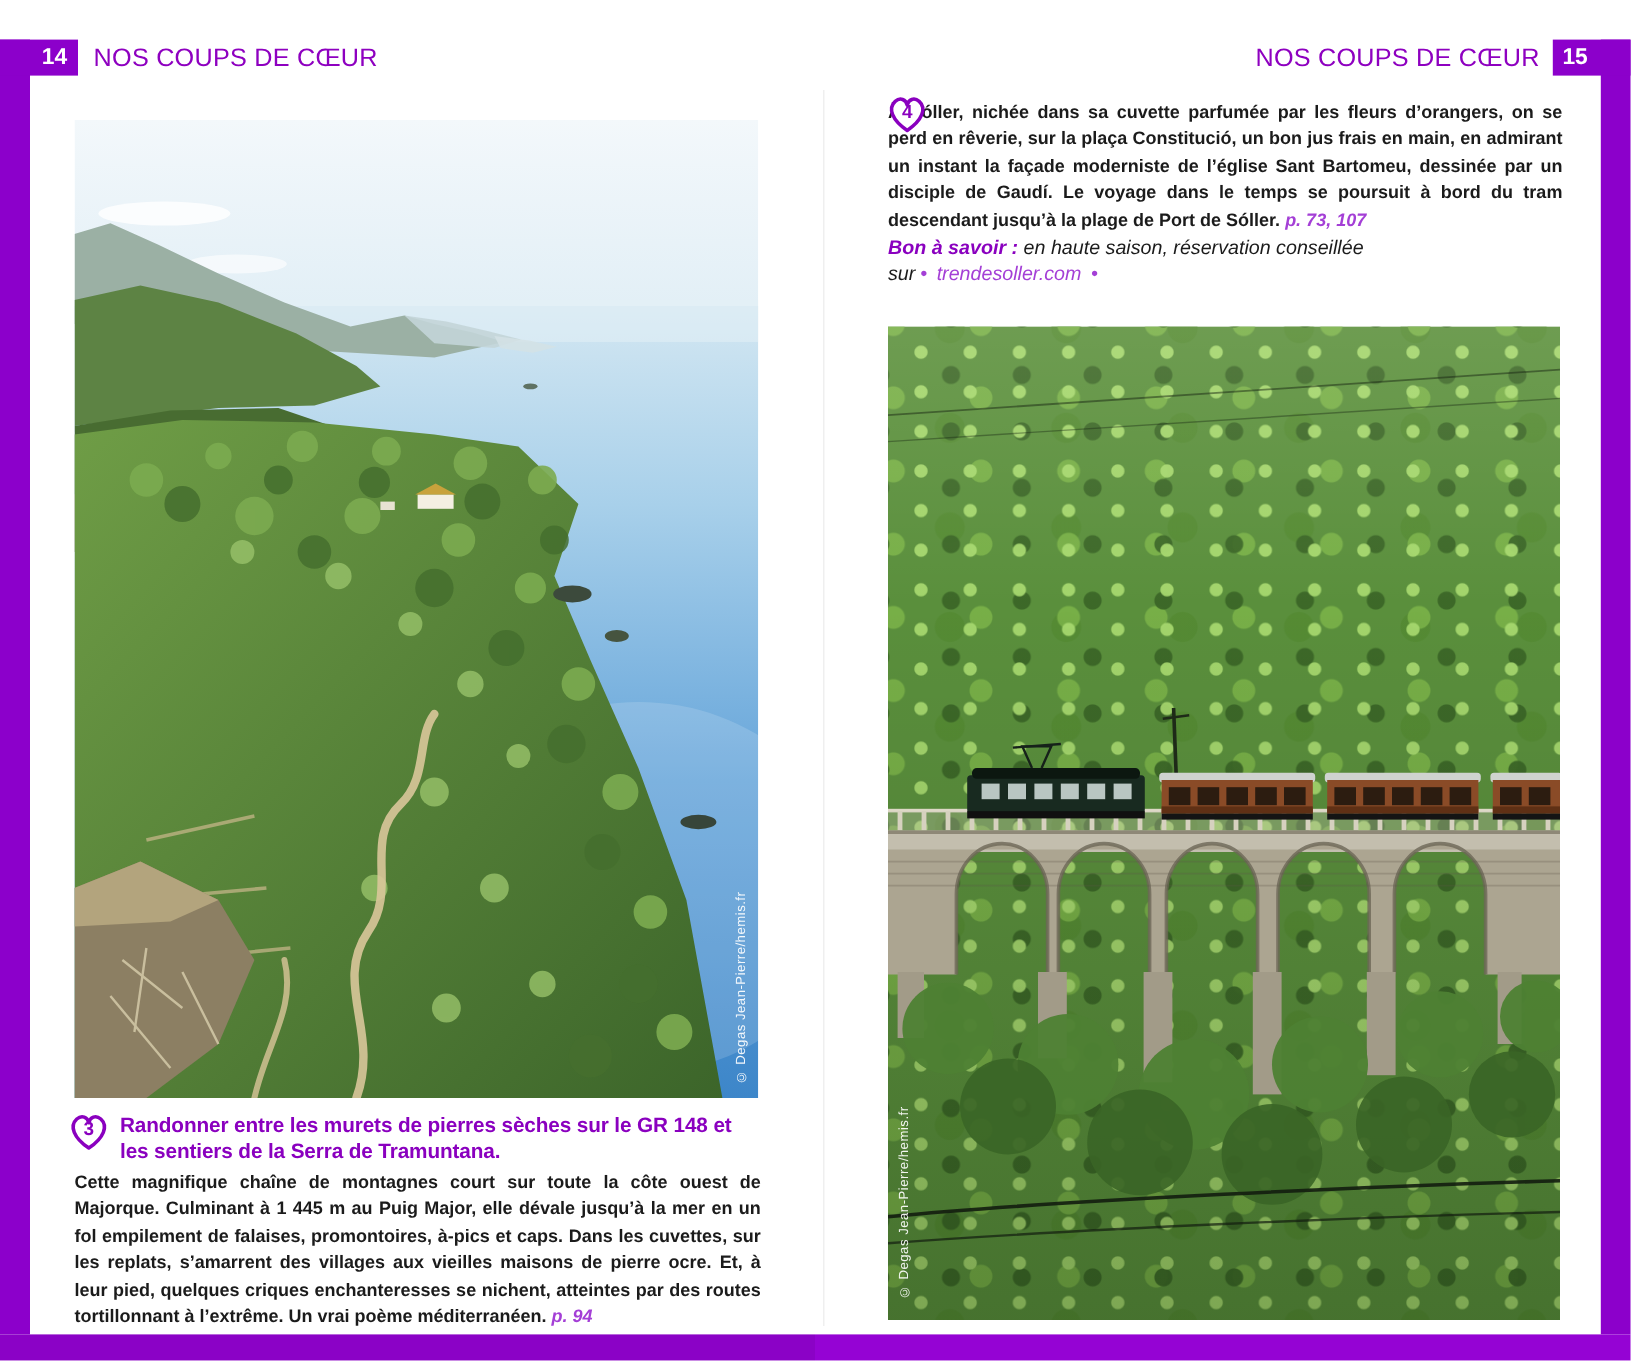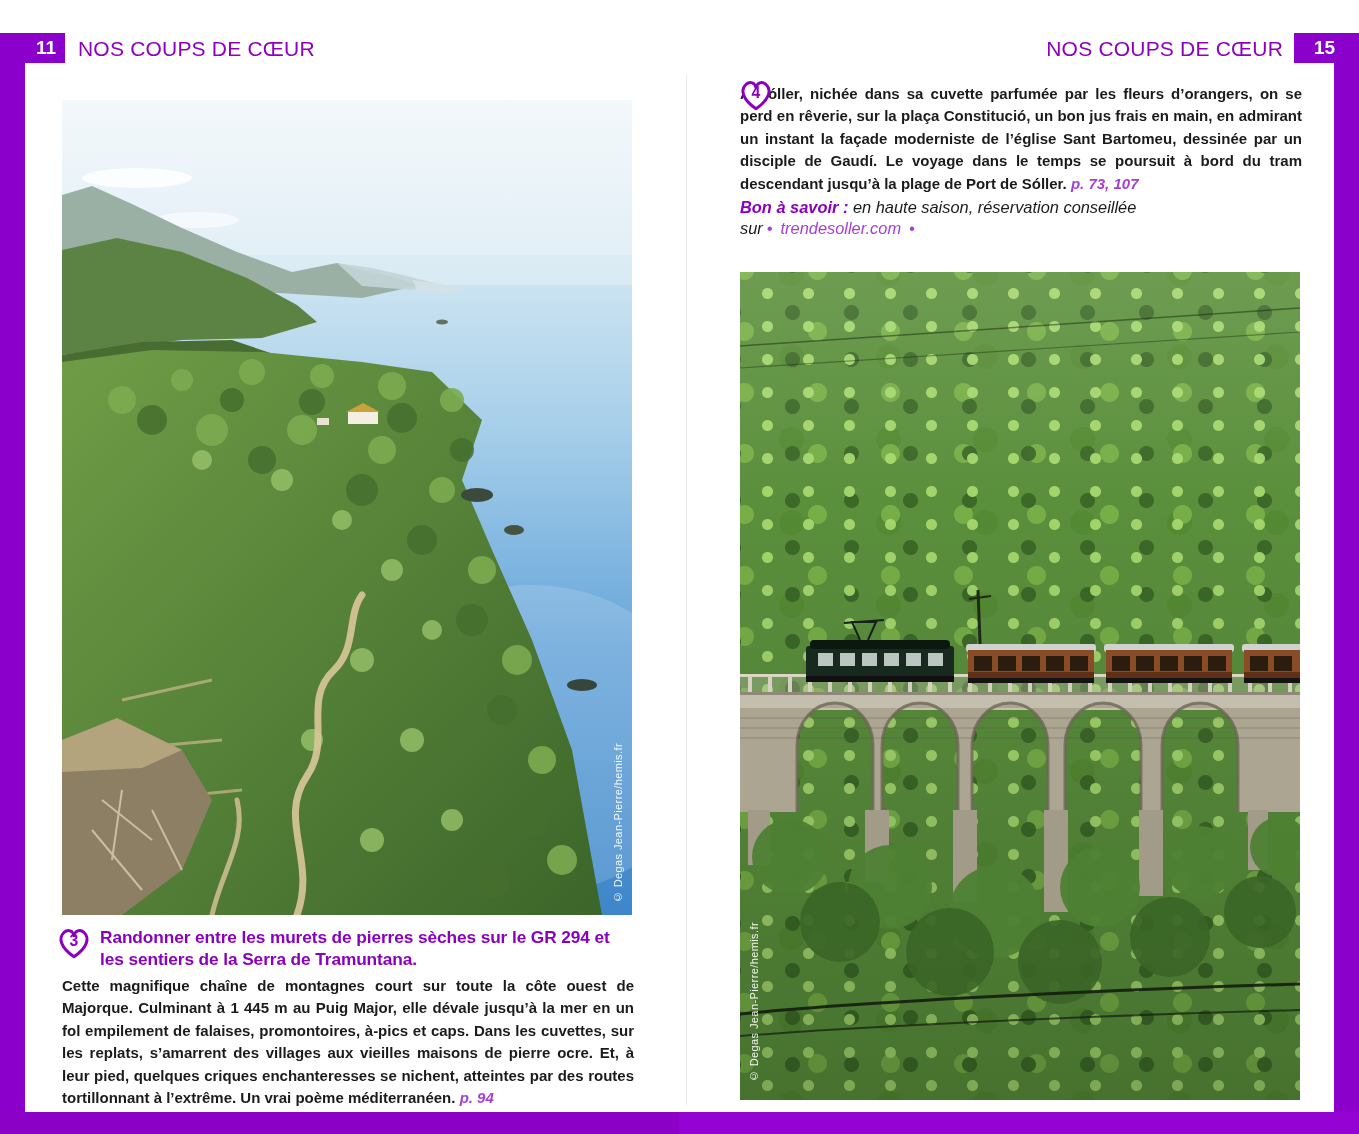--- a/index.html
+++ b/index.html
@@ -6,21 +6,21 @@
   .sheet{position:relative;width:1359px;height:1134px;background:#ffffff;overflow:hidden;
          font-family:"Liberation Sans",sans-serif;color:#1b1b1b;}
 
   
   .strip{position:absolute;top:33px;width:25px;height:1079px;background:#8c00cb;}
   .strip-left{left:0;}
   .strip-right{right:0;}
   .tab{position:absolute;top:33px;height:30px;width:65px;background:#8c00cb;color:#fff;
        font-weight:bold;font-size:19px;line-height:30px;box-sizing:border-box;}
   .tab-left{left:0;text-align:right;padding-right:9px;}
-  .tab-right{right:0;text-align:left;padding-left:20px;}
+  .tab-right{right:0;text-align:left;padding-left:8px;}
   .header-title{position:absolute;top:33px;height:30px;line-height:31px;font-weight:normal;
        font-size:21px;color:#8e00c0;letter-spacing:.2px;white-space:nowrap;}
   .header-title.hl{left:78px;}
   .header-title.hr{right:76px;}
   .bottombar{position:absolute;left:0;top:1112px;width:1359px;height:22px;
        background:linear-gradient(90deg,#8b02c6 0 50%,#9503d4 50% 100%);}
   .gutter{position:absolute;left:686px;top:75px;width:1px;height:1030px;background:rgba(0,0,0,.08);}
 
   
   .photo{position:absolute;overflow:hidden;}
@@ -61,21 +61,21 @@
   .tip-link{color:#a43fd6;margin:0 4px;cursor:pointer;}
   .bullet{color:#a43fd6;}
 </style>
 </head>
 <body>
 
 <div class="sheet">
 
   <div class="strip strip-left"></div>
   <div class="strip strip-right"></div>
-  <div class="tab tab-left">11</div>
+  <div class="tab tab-left">14</div>
   <div class="tab tab-right">15</div>
   <div class="header-title hl">NOS COUPS DE CŒUR</div>
   <div class="header-title hr">NOS COUPS DE CŒUR</div>
   <div class="gutter"></div>
   <div class="bottombar"></div>
 
   <figure class="photo photo-left" style="margin:0">
     <svg viewBox="0 0 570 815" width="570" height="815" preserveAspectRatio="none">
       <defs>
         <linearGradient id="gsky" x1="0" y1="0" x2="0" y2="1">
@@ -185,21 +185,21 @@
       </g>
     </svg>
     <div class="credit credit-left">© Degas Jean-Pierre/hemis.fr</div>
   </figure>
 
   <section class="item item-3">
     <svg class="heart" viewBox="0 0 38 36" width="40" height="38">
       <path d="M19 31 C 7 23 3.5 13.5 9.5 8 C 13.5 4.5 18 6.5 19 11 C 20 6.5 24.5 4.5 28.5 8 C 34.5 13.5 31 23 19 31 Z" fill="#ffffff" stroke="#8a00bf" stroke-width="2.8" stroke-linejoin="round"></path>
       <text x="19" y="21" text-anchor="middle" font-size="15" font-weight="bold" fill="#8a00bf">3</text>
     </svg>
-    <h2 class="title">Randonner entre les murets de pierres sèches sur le GR 294 et les sentiers de la Serra de Tramuntana.</h2>
+    <h2 class="title">Randonner entre les murets de pierres sèches sur le GR 148 et les sentiers de la Serra de Tramuntana.</h2>
     <p class="body"><span>Cette magnifique chaîne de montagnes court sur toute la côte ouest de Majorque. Culminant à 1 445 m au Puig Major, elle dévale jusqu’à la mer en un fol empilement de falaises, promontoires, à-pics et caps. Dans les cuvettes, sur les replats, s’amarrent des villages aux vieilles maisons de pierre ocre. Et, à leur pied, quelques criques enchanteresses se nichent, atteintes par des routes tortillonnant à l’extrême. Un vrai poème méditerranéen. </span><span class="ref">p. 94</span></p>
     <p class="tip"></p>
   </section>
 
   <section class="item item-4">
     <svg class="heart" viewBox="0 0 38 36" width="40" height="38">
       <path d="M19 31 C 7 23 3.5 13.5 9.5 8 C 13.5 4.5 18 6.5 19 11 C 20 6.5 24.5 4.5 28.5 8 C 34.5 13.5 31 23 19 31 Z" fill="#ffffff" stroke="#8a00bf" stroke-width="2.8" stroke-linejoin="round"></path>
       <text x="19" y="21" text-anchor="middle" font-size="15" font-weight="bold" fill="#8a00bf">4</text>
     </svg>
     <p class="body"><span>À Sóller, nichée dans sa cuvette parfumée par les fleurs d’orangers, on se perd en rêverie, sur la plaça Constitució, un bon jus frais en main, en admirant un instant la façade moderniste de l’église Sant Bartomeu, dessinée par un disciple de Gaudí. Le voyage dans le temps se poursuit à bord du tram descendant jusqu’à la plage de Port de Sóller. </span><span class="ref">p. 73, 107</span></p>

